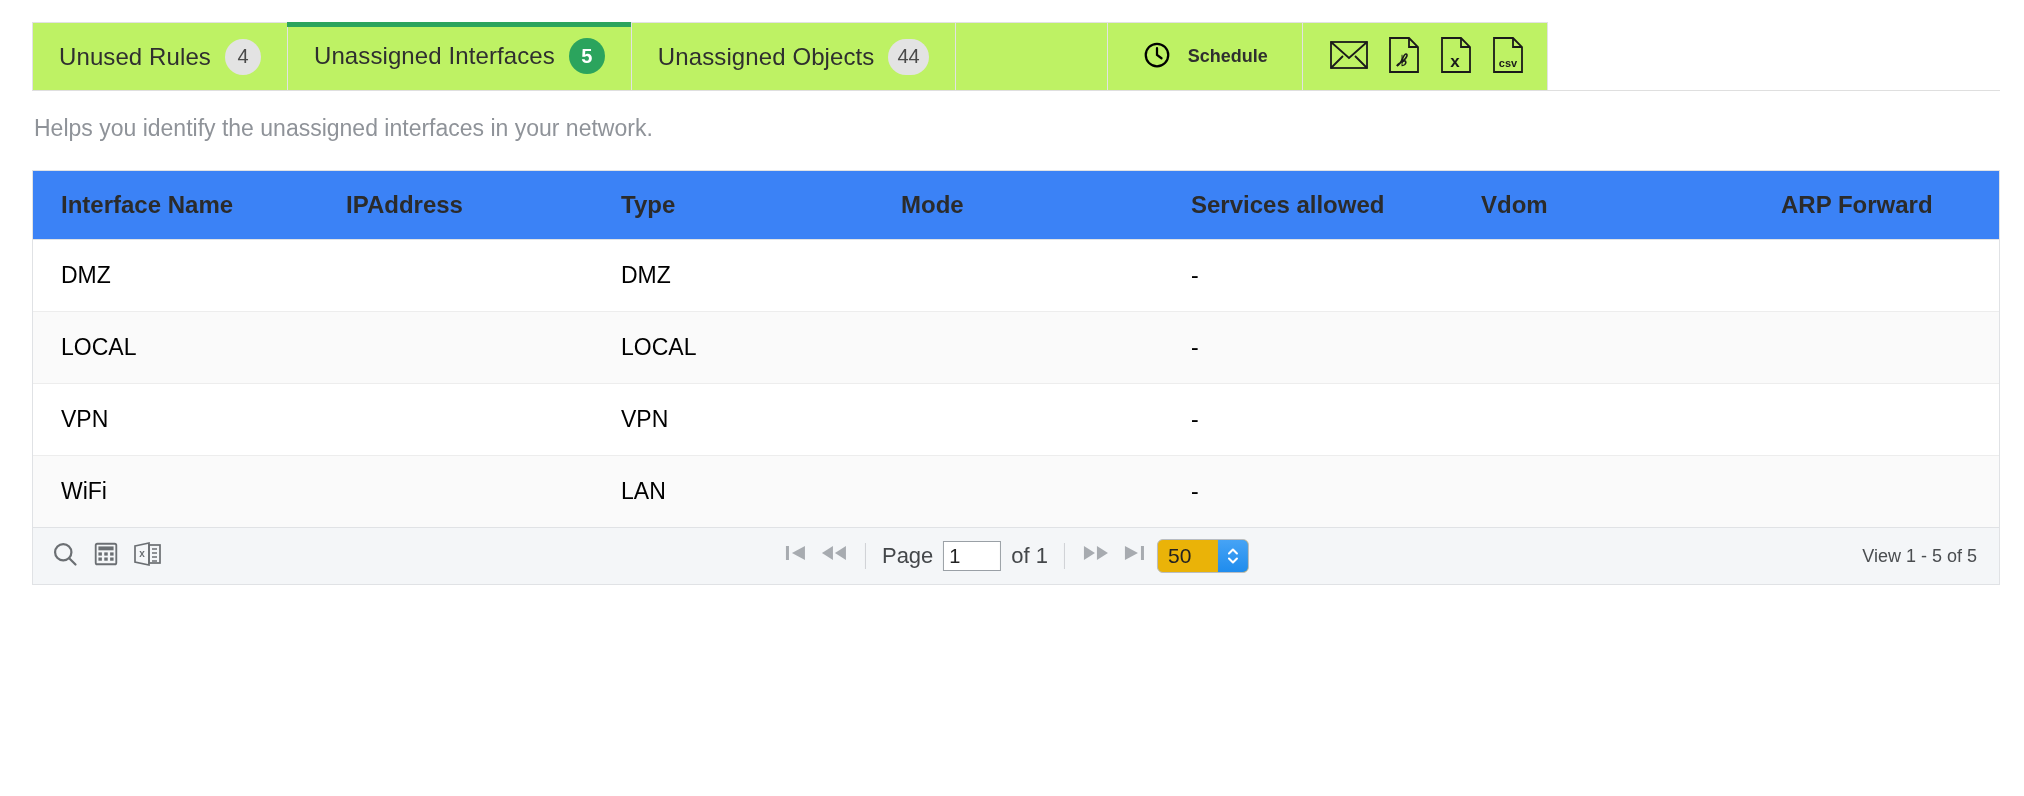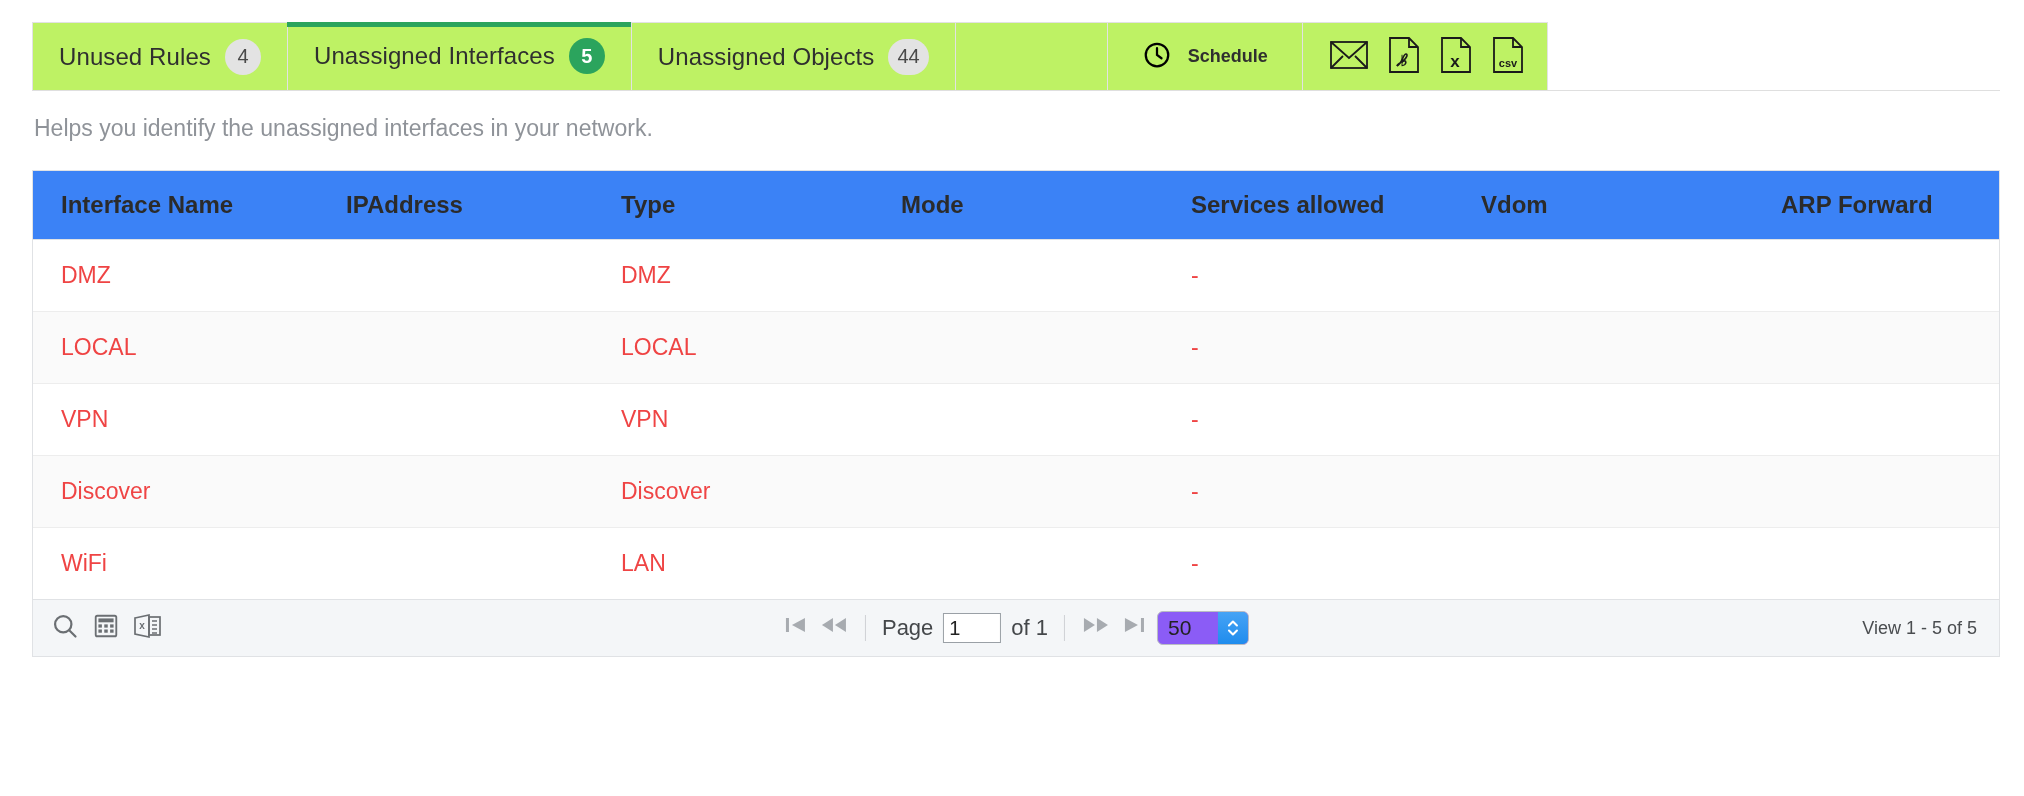--- a/index.html
+++ b/index.html
@@ -112,21 +112,21 @@
   thead th {
     text-align: left;
     font-size: 24px;
     font-weight: bold;
     color: #2b2b2b;
     padding: 20px 0 20px 0;
     border-bottom: 1px solid #e0e2e5;
   }
   tbody td {
     font-size: 23px;
-    color: #ef4444;
+    color: #000000;
     padding: 22px 0;
     border-bottom: 1px solid #ededed;
   }
   tbody tr:nth-child(even) { background: #fafafa; }
   tbody tr:last-child td { border-bottom: none; }
 
   .c0 { width: 285px; padding-left: 28px !important; }
   .c1 { width: 275px; }
   .c2 { width: 280px; }
   .c3 { width: 290px; }
@@ -176,21 +176,21 @@
     padding: 0 5px;
     box-sizing: border-box;
   }
   .spinner {
     display: flex;
     align-items: stretch;
     height: 34px;
     width: 92px;
     border: 1px solid #b9bdc2;
     border-radius: 6px;
-    background: #8b5cf6;
+    background: #eab308;
     overflow: hidden;
     box-sizing: border-box;
   }
   .spin-val {
     flex: 1;
     display: flex;
     align-items: center;
     padding-left: 10px;
     font-size: 21px;
     color: #222;
@@ -318,29 +318,20 @@
       <tr>
         <td class="c0">VPN</td>
         <td class="c1"></td>
         <td class="c2">VPN</td>
         <td class="c3"></td>
         <td class="c4">-</td>
         <td class="c5"></td>
         <td class="c6"></td>
       </tr>
       <tr>
-        <td class="c0">Discover</td>
-        <td class="c1"></td>
-        <td class="c2">Discover</td>
-        <td class="c3"></td>
-        <td class="c4">-</td>
-        <td class="c5"></td>
-        <td class="c6"></td>
-      </tr>
-      <tr>
         <td class="c0">WiFi</td>
         <td class="c1"></td>
         <td class="c2">LAN</td>
         <td class="c3"></td>
         <td class="c4">-</td>
         <td class="c5"></td>
         <td class="c6"></td>
       </tr>
     </tbody>
   </table>

